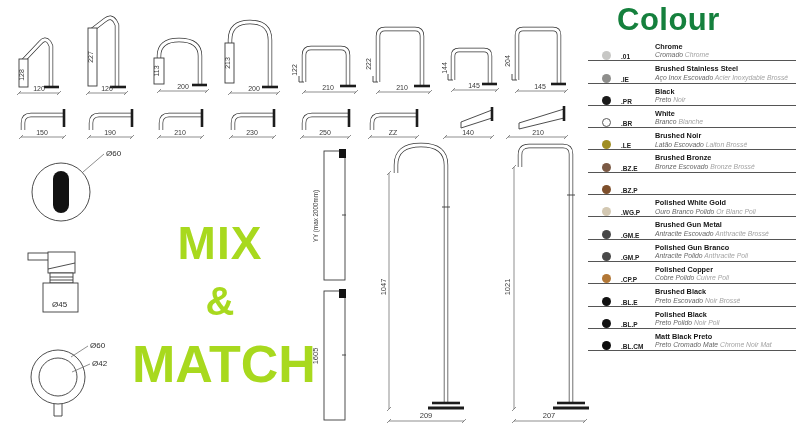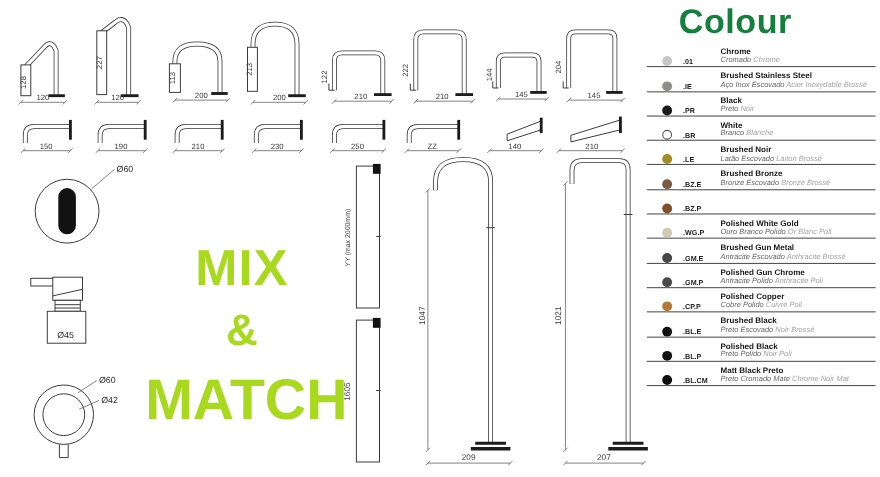--- a/index.html
+++ b/index.html
@@ -319,21 +319,21 @@
         <span class="lcode">.GM.E</span>
         <div class="ltxt">
           <div class="lname">Brushed Gun Metal</div>
           <div class="lsub"><span class="pt">Antracite Escovado </span><span class="fr">Anthracite Brossé</span></div>
         </div>
       </div>
       <div class="legend-row">
         <span class="swatch" style="background: rgb(74, 74, 74);"></span>
         <span class="lcode">.GM.P</span>
         <div class="ltxt">
-          <div class="lname">Polished Gun Chrome</div>
+          <div class="lname">Polished Gun Branco</div>
           <div class="lsub"><span class="pt">Antracite Polido </span><span class="fr">Anthracite Poli</span></div>
         </div>
       </div>
       <div class="legend-row">
         <span class="swatch" style="background: rgb(178, 119, 54);"></span>
         <span class="lcode">.CP.P</span>
         <div class="ltxt">
           <div class="lname">Polished Copper</div>
           <div class="lsub"><span class="pt">Cobre Polido </span><span class="fr">Cuivre Poli</span></div>
         </div>

